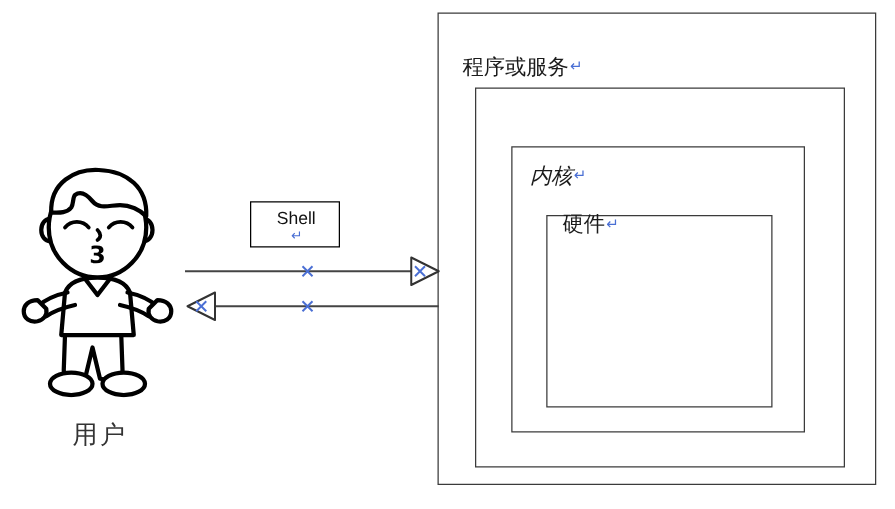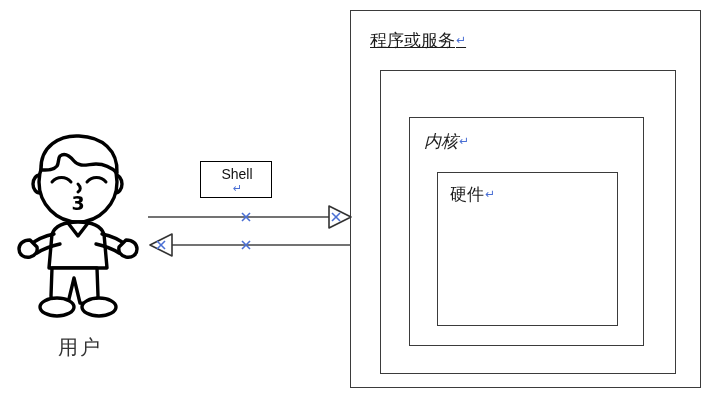--- a/index.html
+++ b/index.html
@@ -40,24 +40,24 @@
     color: #4a6fd4;
     font-size: 12px;
     vertical-align: 2px;
     margin-left: 1px;
   }
   #box-programs   { left: 350px; top: 10px;  width: 351px; height: 378px; }
   #box-syscall    { left: 380px; top: 70px;  width: 296px; height: 304px; }
   #box-kernel     { left: 409px; top: 117px; width: 235px; height: 229px; }
   #box-hardware   { left: 437px; top: 172px; width: 181px; height: 154px; }
 
-  #label-programs { left: 370px; top: 32px; text-decoration: underline; }
+  #label-programs { left: 370px; top: 46px; }
   #label-syscall  { left: 398px; top: 86px; }
   #label-kernel   { left: 424px; top: 133px; font-style: italic; }
-  #label-hardware { left: 450px; top: 186px; }
+  #label-hardware { left: 450px; top: 172px; }
 
   #shell-box {
     position: absolute;
     left: 200px;
     top: 161px;
     width: 72px;
     height: 37px;
     border: 1.2px solid #000000;
     background: #ffffff;
     box-sizing: border-box;

